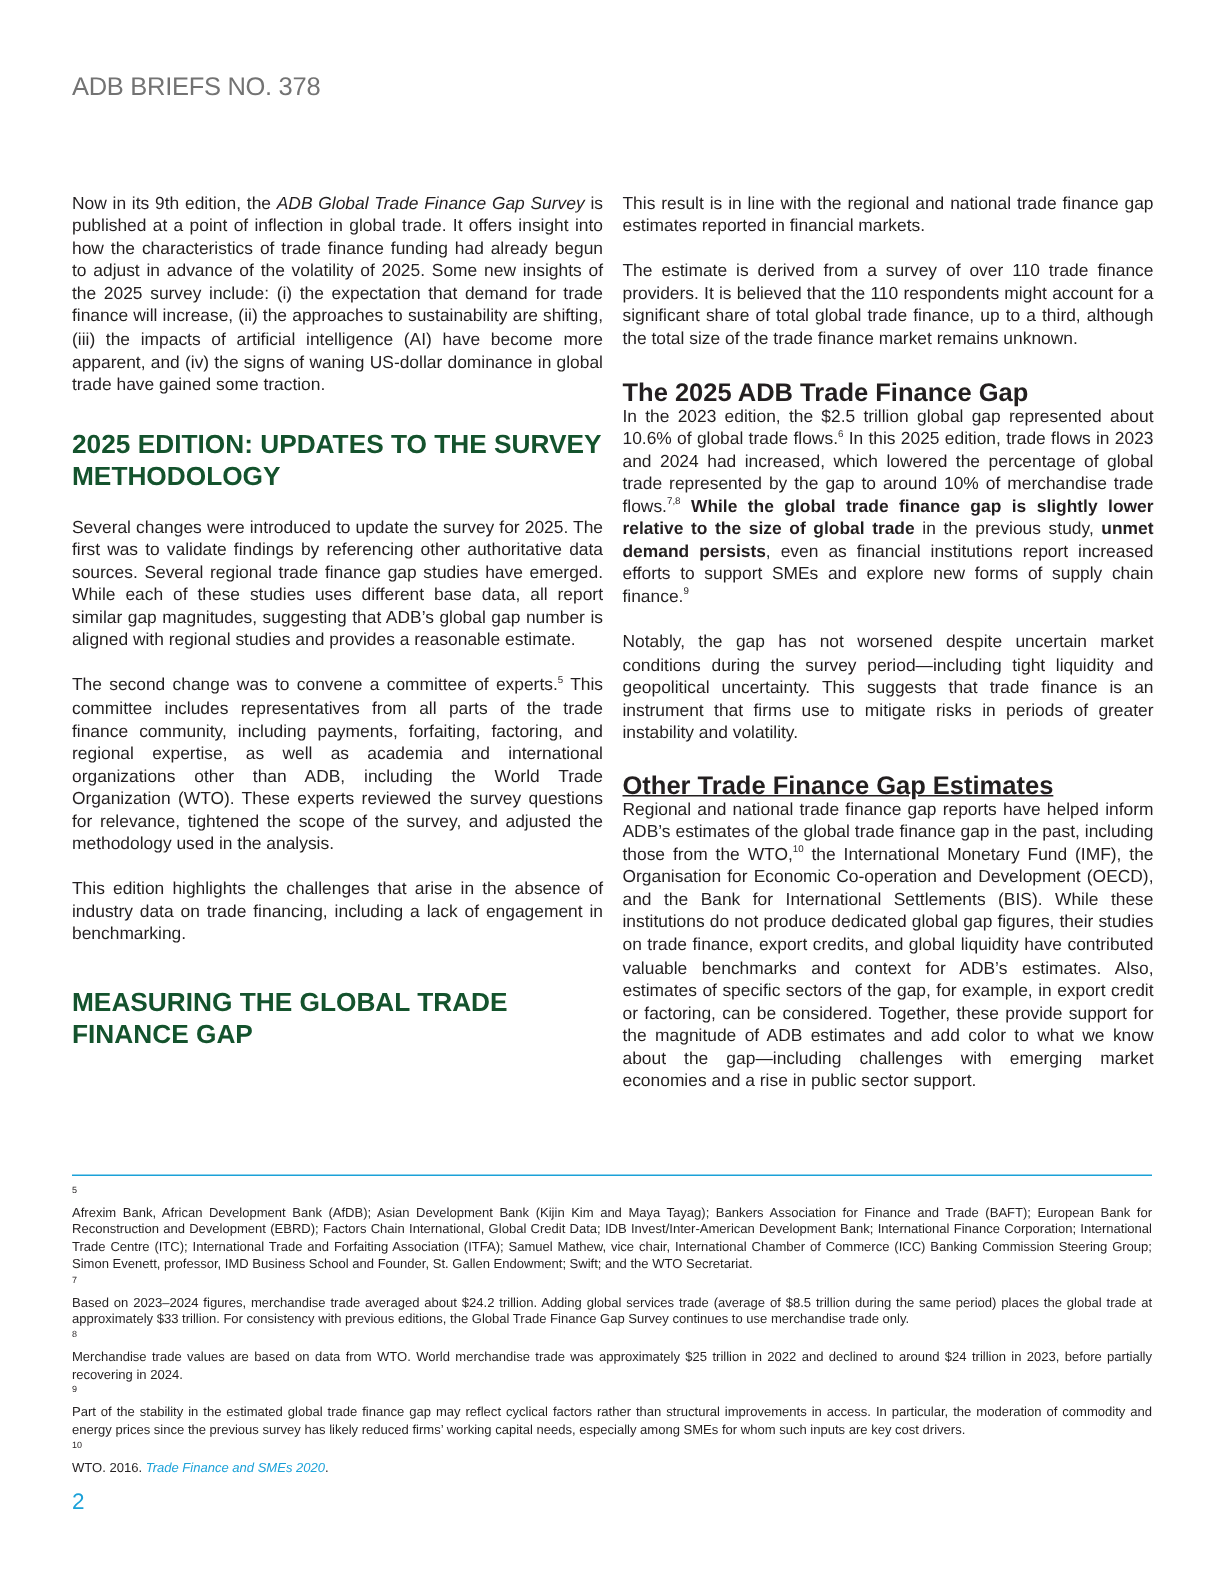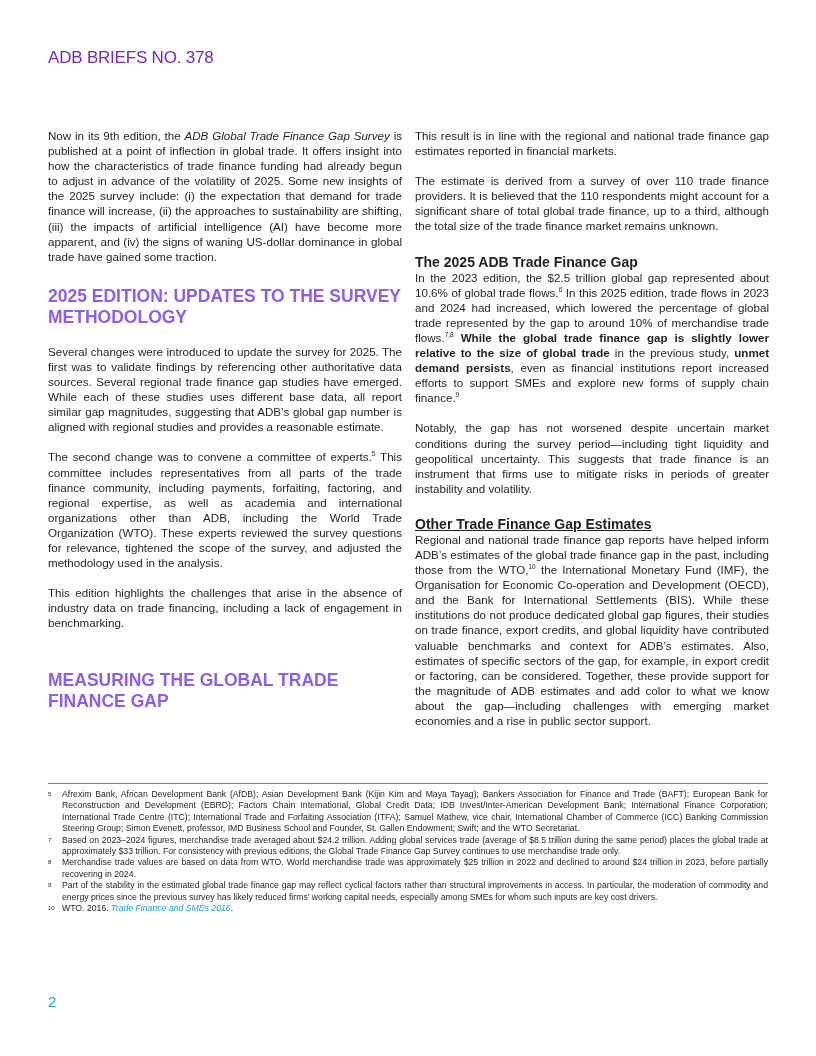--- a/index.html
+++ b/index.html
@@ -1,53 +1,53 @@
 <!DOCTYPE html>
 <html><head>
 <meta charset="utf-8">
 <style>
   html, body { margin: 0; padding: 0; background: #ffffff; }
   body { width: 816px; height: 1056px; position: relative; overflow: hidden;
          font-family: "Liberation Sans", sans-serif; color: #231f20; }
-  .header { position: absolute; left: 48px; top: 48px; font-size: 17px; color: #6d28d9;
+  .header { position: absolute; left: 48px; top: 48px; font-size: 17px; color: #737373;
             letter-spacing: -0.2px; }
   .col { position: absolute; top: 128px; width: 354px; font-size: 11.6px; line-height: 15.1px;
          text-align: justify; }
   .col-left { left: 48px; }
   .col-right { left: 415px; }
   .col p { margin: 0 0 15px 0; }
-  .h2 { color: #8b5cf6; font-weight: bold; font-size: 17.5px; line-height: 21px;
+  .h2 { color: #14532d; font-weight: bold; font-size: 17.5px; line-height: 21px;
         margin: 22px 0 16px 0; text-align: left; }
-  .h3 { font-weight: bold; font-size: 14px; line-height: 16px; margin: 0; color: #231f20; text-align: left; }
+  .h3 { font-weight: bold; font-size: 17px; line-height: 16px; margin: 0; color: #231f20; text-align: left; }
   .h3 + p { margin-top: 0; }
   sup { font-size: 6.5px; line-height: 0; vertical-align: super; }
   .rule { position: absolute; left: 48px; top: 783px; width: 720px; height: 1.2px; background: #1ba1d8; }
   .footnotes { position: absolute; left: 48px; top: 789px; width: 720px; font-size: 8.7px; line-height: 11.4px;
                text-align: justify; }
-  .fn { display: flex; }
+  .fn { display: flex; flex-direction: column; }
   .fn-num { width: 14px; flex: 0 0 14px; font-size: 6px; vertical-align: top; line-height: 10px; }
   .fn-text { flex: 1; }
   .link { color: #1ba1d8; font-style: italic; }
   .page-num { position: absolute; left: 48px; top: 993px; font-size: 15px; color: #1ba1d8; }
   b { font-weight: bold; }
 </style>
 </head>
 <body>
 
 <div class="header">ADB BRIEFS NO. 378</div>
 
 <div class="col col-left">
   <p><span>Now in its 9th edition, the </span><i>ADB Global Trade Finance Gap Survey</i><span> is published at a point of inflection in global trade. It offers insight into how the characteristics of trade finance funding had already begun to adjust in advance of the volatility of 2025. Some new insights of the 2025 survey include: (i) the expectation that demand for trade finance will increase, (ii) the approaches to sustainability are shifting, (iii) the impacts of artificial intelligence (AI) have become more apparent, and (iv) the signs of waning US-dollar dominance in global trade have gained some traction.</span></p>
 
   <div class="h2">2025 EDITION: UPDATES TO THE SURVEY METHODOLOGY</div>
   <p>Several changes were introduced to update the survey for 2025. The first was to validate findings by referencing other authoritative data sources. Several regional trade finance gap studies have emerged. While each of these studies uses different base data, all report similar gap magnitudes, suggesting that ADB’s global gap number is aligned with regional studies and provides a reasonable estimate.</p>
   <p><span>The second change was to convene a committee of experts.</span><sup>5</sup><span> This committee includes representatives from all parts of the trade finance community, including payments, forfaiting, factoring, and regional expertise, as well as academia and international organizations other than ADB, including the World Trade Organization (WTO). These experts reviewed the survey questions for relevance, tightened the scope of the survey, and adjusted the methodology used in the analysis.</span></p>
   <p>This edition highlights the challenges that arise in the absence of industry data on trade financing, including a lack of engagement in benchmarking.</p>
 
-  <div class="h2" style="margin-top:40px;">MEASURING THE GLOBAL TRADE FINANCE GAP</div>
+  <div class="h2" style="margin-top:28px;">MEASURING THE GLOBAL TRADE FINANCE GAP</div>
 </div>
 
 <div class="col col-right">
   <p>This result is in line with the regional and national trade finance gap estimates reported in financial markets.</p>
   <p>The estimate is derived from a survey of over 110 trade finance providers. It is believed that the 110 respondents might account for a significant share of total global trade finance, up to a third, although the total size of the trade finance market remains unknown.</p>
 
   <div class="h3" style="margin-top:20px;">The 2025 ADB Trade Finance Gap</div>
   <p><span>In the 2023 edition, the $2.5 trillion global gap represented about 10.6% of global trade flows.</span><sup>6</sup><span> In this 2025 edition, trade flows in 2023 and 2024 had increased, which lowered the percentage of global trade represented by the gap to around 10% of merchandise trade flows.</span><sup>7,8</sup><b> While the global trade finance gap is slightly lower relative to the size of global trade</b><span> in the previous study, </span><b>unmet demand persists</b><span>, even as financial institutions report increased efforts to support SMEs and explore new forms of supply chain finance.</span><sup>9</sup></p>
 
   <p>Notably, the gap has not worsened despite uncertain market conditions during the survey period—including tight liquidity and geopolitical uncertainty. This suggests that trade finance is an instrument that firms use to mitigate risks in periods of greater instability and volatility.</p>
@@ -70,17 +70,17 @@
   <div class="fn">
       <span class="fn-num">8</span>
       <span class="fn-text">Merchandise trade values are based on data from WTO. World merchandise trade was approximately $25 trillion in 2022 and declined to around $24 trillion in 2023, before partially recovering in 2024.</span>
     </div>
   <div class="fn">
       <span class="fn-num">9</span>
       <span class="fn-text">Part of the stability in the estimated global trade finance gap may reflect cyclical factors rather than structural improvements in access. In particular, the moderation of commodity and energy prices since the previous survey has likely reduced firms’ working capital needs, especially among SMEs for whom such inputs are key cost drivers.</span>
     </div>
   <div class="fn">
       <span class="fn-num">10</span>
-      <span class="fn-text"><span>WTO. 2016. </span><span class="link">Trade Finance and SMEs 2016</span><span>.</span></span>
+      <span class="fn-text"><span>WTO. 2016. </span><span class="link">Trade Finance and SMEs 2020</span><span>.</span></span>
     </div>
 </div>
 
 <div class="page-num">2</div>
 
 </body></html>

